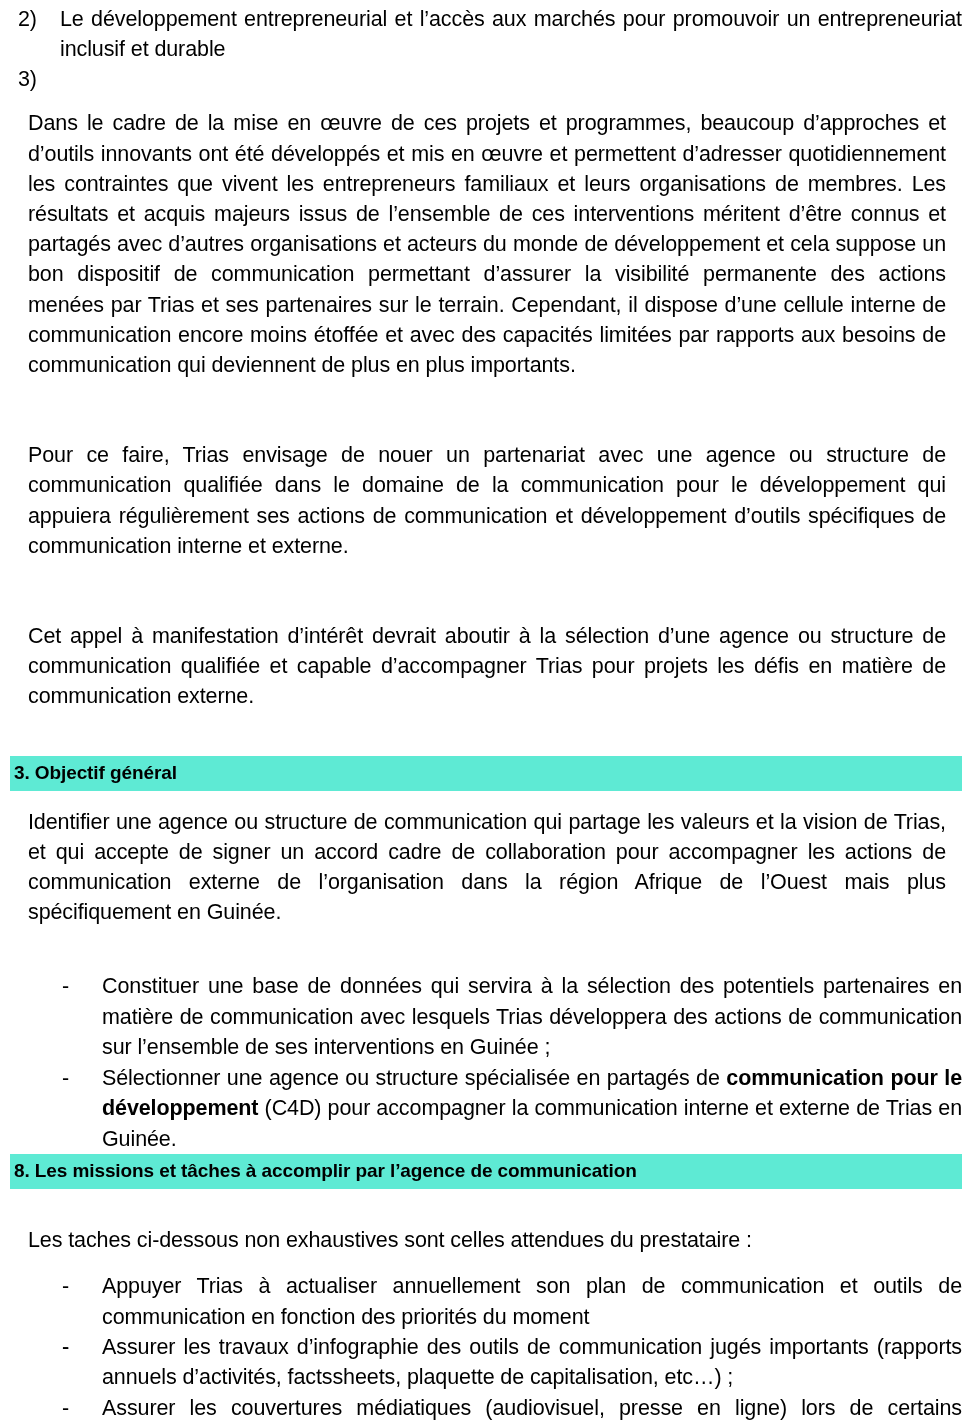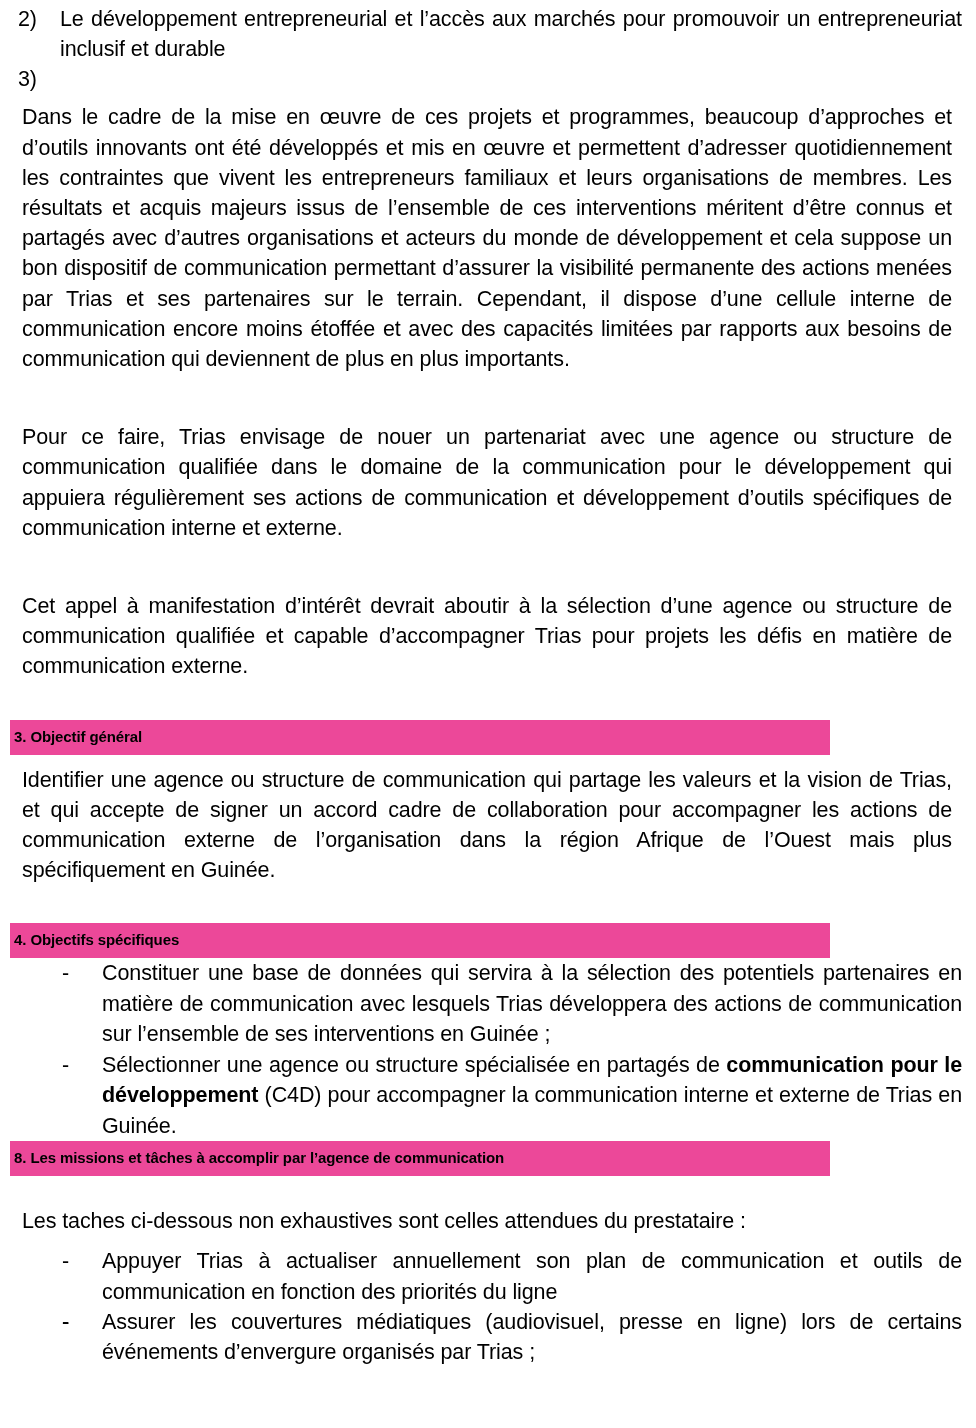--- a/index.html
+++ b/index.html
@@ -22,21 +22,21 @@
     box-sizing: border-box;
     padding: 4px 14px 0 12px;
   }
 
   
   .para {
     font-size: 21.5px;
     line-height: 30.2px;
     text-align: justify;
     text-justify: inter-word;
-    margin: 10px;
+    margin: 16px;
     letter-spacing: -0.1px;
   }
   .gap-lg { height: 28px; }
   .gap-md { height: 20px; }
 
   
   .numlist {
     margin: 0;
     padding: 0;
     list-style: none;
@@ -78,27 +78,27 @@
   .dashlist > li .dash {
     position: absolute;
     left: 50px;
     top: 0;
     font-size: 21.5px;
     line-height: 30.4px;
   }
 
   
   .section-heading {
-    background: #ec4899;
+    background: #5eead4;
     font-weight: bold;
-    font-size: 15px;
+    font-size: 19px;
     line-height: 30px;
     padding: 2px 4px 3px 4px;
     margin: 0 0 0 -2px;
-    width: 820px;
+    width: 952px;
     box-sizing: border-box;
     letter-spacing: -0.1px;
   }
 
   strong.inline-bold { font-weight: bold; }
 </style>
 </head>
 <body>
 
 <div class="page">
@@ -124,45 +124,44 @@
 
   <p class="para">Cet appel à manifestation d’intérêt devrait aboutir à la sélection d’une agence ou structure de communication qualifiée et capable d’accompagner Trias pour projets les défis en matière de communication externe.</p>
 
   <div class="gap-lg"></div>
 
   <div class="section-heading">3. Objectif général</div>
   <p class="para">Identifier une agence ou structure de communication qui partage les valeurs et la vision de Trias, et qui accepte de signer un accord cadre de collaboration pour accompagner les actions de communication externe de l’organisation dans la région Afrique de l’Ouest mais plus spécifiquement en Guinée.</p>
 
   <div class="gap-lg"></div>
 
-  <div class="section-heading">4. Objectifs spécifiques</div>
   <ul class="dashlist">
     <li>
       <span class="dash">-</span><span>Constituer une base de données qui servira à la sélection des potentiels partenaires en matière de communication avec lesquels Trias développera des actions de communication sur l’ensemble de ses interventions en Guinée ;</span>
     </li>
     <li>
       <span class="dash">-</span><span>Sélectionner une agence ou structure spécialisée en partagés de </span><strong class="inline-bold">communication pour le développement</strong><span> (C4D) pour accompagner la communication interne et externe de Trias en Guinée.</span>
     </li>
   </ul>
 
   <div class="section-heading">8. Les missions et tâches à accomplir par l’agence de communication</div>
 
   <div class="gap-md"></div>
 
   <p class="para">Les taches ci-dessous non exhaustives sont celles attendues du prestataire :</p>
 
   <ul class="dashlist">
     <li>
-      <span class="dash">-</span><span>Appuyer Trias à actualiser annuellement son plan de communication et outils de communication en fonction des priorités du ligne</span>
+      <span class="dash">-</span><span>Appuyer Trias à actualiser annuellement son plan de communication et outils de communication en fonction des priorités du moment</span>
     </li>
     <li>
       <span class="dash">-</span>
     </li>
     <li>
-      <span class="dash">-</span>
+      <span class="dash">-</span><span>Assurer les travaux d’infographie des outils de communication jugés importants (rapports annuels d’activités, factssheets, plaquette de capitalisation, etc…) ;</span>
     </li>
     <li>
       <span class="dash">-</span><span>Assurer les couvertures médiatiques (audiovisuel, presse en ligne) lors de certains événements d’envergure organisés par Trias ;</span>
     </li>
 
   </ul>
 
 </div>
 
 </body></html>

